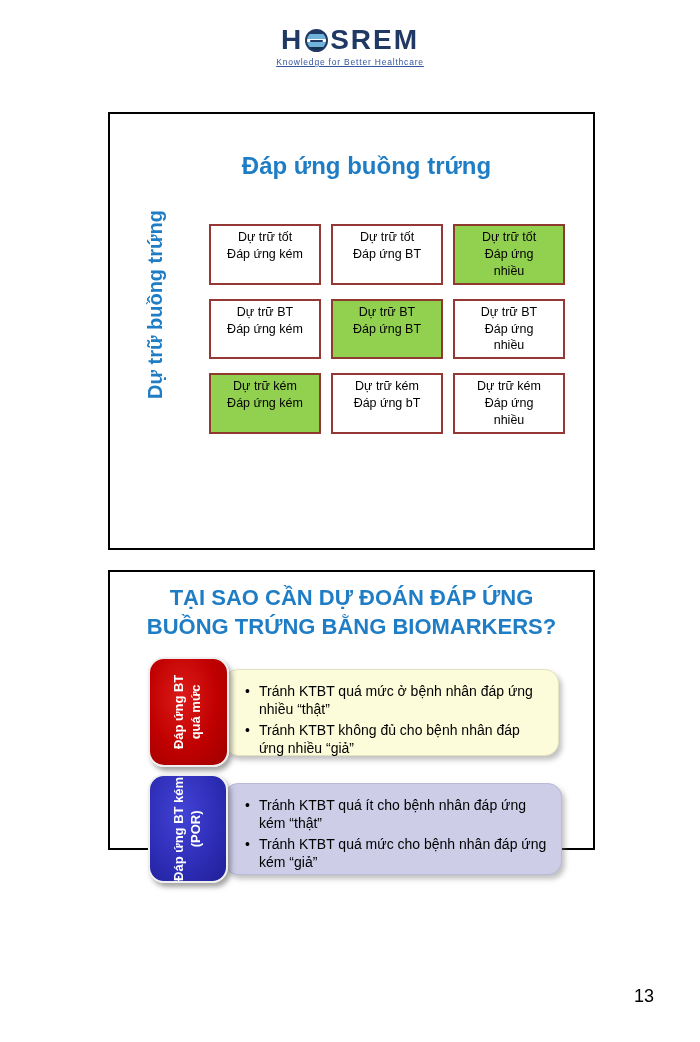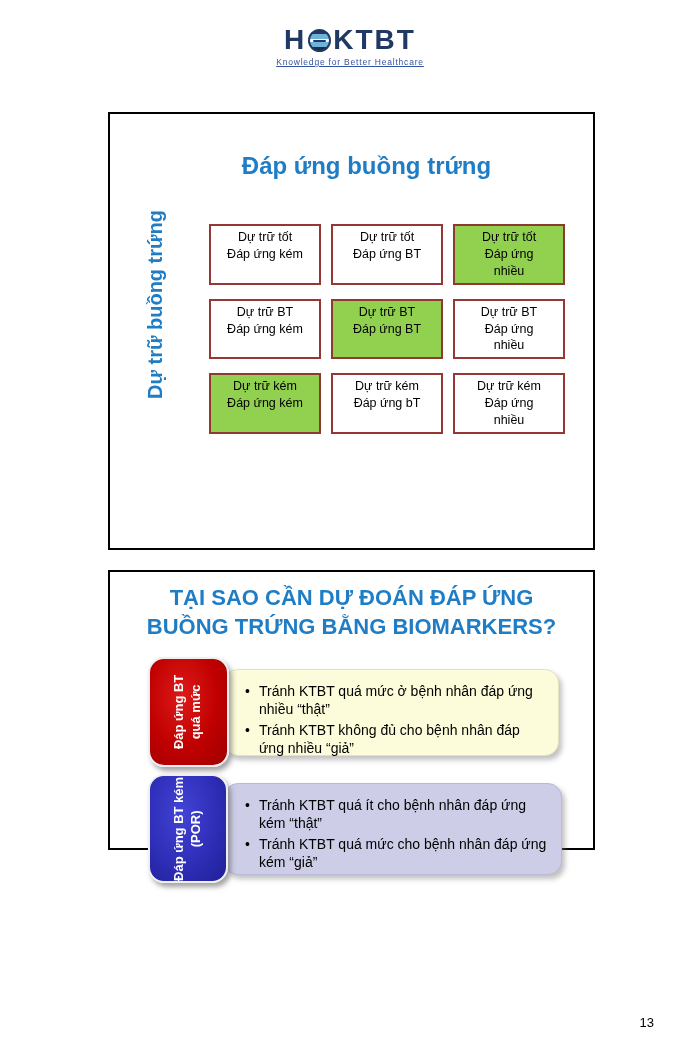--- a/index.html
+++ b/index.html
@@ -53,32 +53,32 @@
   .panel{position:absolute;z-index:1;box-sizing:border-box;border-radius:14px;
     box-shadow:3px 4px 5px rgba(120,120,120,0.45);}
   .panel-yellow{left:114px;top:97px;width:335px;height:87px;background:#FCFCDA;border:1px solid #E3E2BE;}
   .panel-lavender{left:114px;top:211px;width:338px;height:92px;background:#CDCDE8;border:1px solid #B9B9D8;}
   .panel ul{margin:4px;padding:9px 6px 6px 30px;list-style:none;}
   .panel li{position:relative;font-size:14px;line-height:1.28;margin-bottom:3px;color:#000;}
   .panel li::before{content:"•";position:absolute;left:-14px;top:0;}
 
   
   .footer-author{position:absolute;left:63px;top:986px;font-size:15px;color:#000;}
-  .footer-page{position:absolute;right:46px;top:986px;font-size:13px;color:#000;margin-top:29px;}
+  .footer-page{position:absolute;right:46px;top:986px;font-size:18px;color:#000;}
 </style>
 </head>
 <body>
 
 <div class="page">
 
   <header class="logo">
     <div class="logo-row">
       <span class="logo-letters">H</span>
       <span class="globe"></span>
-      <span class="logo-letters">KTBT</span>
+      <span class="logo-letters">SREM</span>
     </div>
     <div class="tagline">Knowledge for Better Healthcare</div>
   </header>
 
   <section class="slide slide1">
     <h1 class="s1-title">Đáp ứng buồng trứng</h1>
 
     <div class="s1-ylabel-wrap">
       <span class="s1-ylabel">Dự trữ buồng trứng</span>
     </div>

